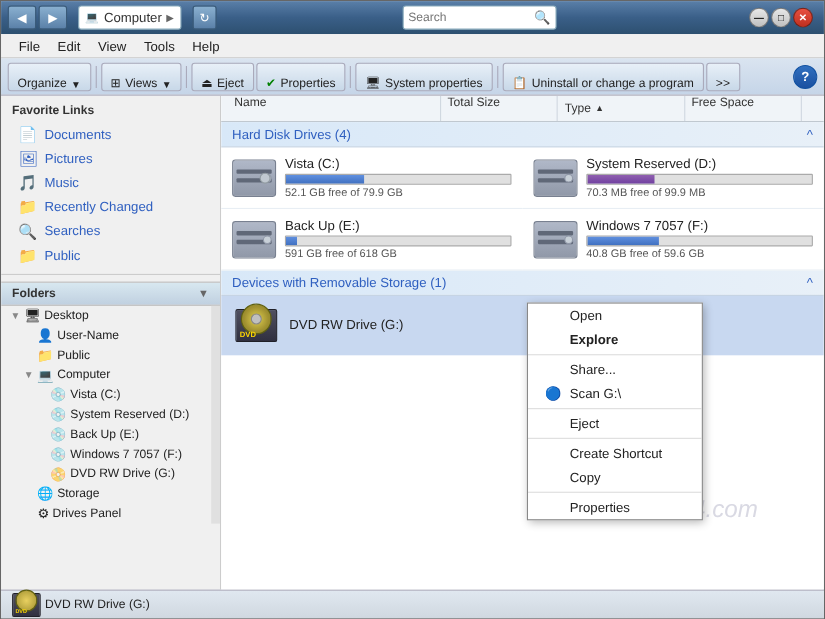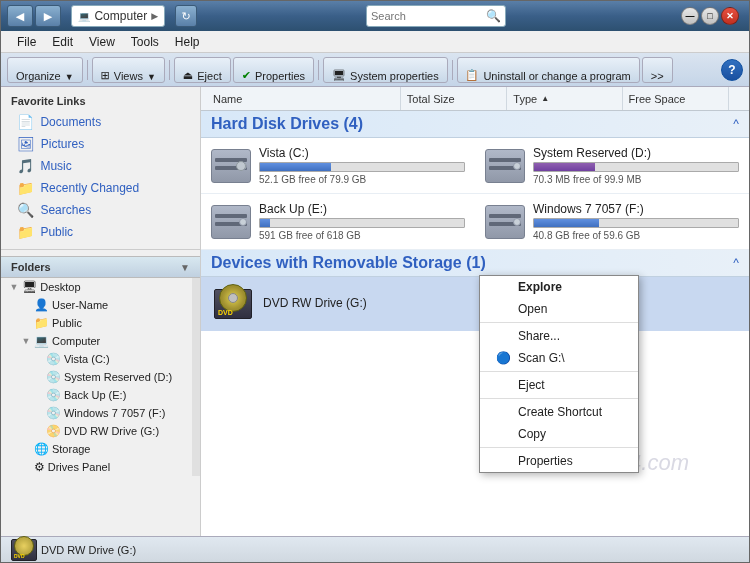--- a/index.html
+++ b/index.html
@@ -56,32 +56,32 @@
     .folder-tree-scroll { display: flex; }
     .folder-tree-content { flex: 1; }
     
     
     .status-bar { height: 26px; background: linear-gradient(to bottom, #e0e8f0, #d0d8e0); border-top: 1px solid #aab; display: flex; align-items: center; padding: 0 10px; gap: 10px; flex-shrink: 0; }
     .status-text { font-size: 11px; color: #222; }
     
     
     .content-area { flex: 1; background: white; display: flex; flex-direction: column; overflow: hidden; position: relative; }
     .col-headers { display: flex; align-items: center; background: #f0f4f8; border-bottom: 1px solid #c0c8d0; height: 24px; padding: 0 6px; flex-shrink: 0; }
-    .col-header { font-size: 11px; color: #333; cursor: pointer; padding: 0 6px; height: 100%; display: flex; align-items: center; border-right: 1px solid #d0d8e0; }
+    .col-header { font-size: 11px; color: #333; cursor: pointer; padding: 0 6px; height: 100%; display: flex; align-items: flex-start; border-right: 1px solid #d0d8e0; }
     .col-name { width: 220px; }
     .col-type { width: 130px; display: flex; align-items: center; gap: 4px; }
     .col-size { width: 120px; }
     .col-free { width: 120px; }
     .col-spacer { flex: 1; }
     .col-scroll { width: 16px; }
     
     .content-scroll { flex: 1; overflow-y: auto; overflow-x: hidden; }
     
     .section-header { display: flex; align-items: center; justify-content: space-between; background: linear-gradient(to right, #d8e8f8, #e8f0f8); padding: 4px 10px; border-bottom: 1px solid #c0d0e0; cursor: pointer; }
-    .section-title { font-size: 16px; color: #3060c0; font-weight: bold; }
+    .section-title { font-size: 12px; color: #3060c0; font-weight: normal; }
     .section-chevron { font-size: 12px; color: #3060c0; cursor: pointer; }
     
     .drives-grid { display: grid; grid-template-columns: 1fr 1fr; gap: 0; }
     .drive-item { display: flex; align-items: center; gap: 8px; padding: 8px 10px; cursor: pointer; border-bottom: 1px solid #e8eef4; }
     .drive-img { width: 40px; height: 34px; display: flex; align-items: center; justify-content: center; flex-shrink: 0; }
     .drive-info { flex: 1; }
     .drive-name { font-size: 12px; color: #222; margin-bottom: 2px; }
     .drive-bar-container { width: 100%; height: 10px; background: #e0e0e0; border: 1px solid #aaa; border-radius: 1px; overflow: hidden; margin-bottom: 2px; }
     .drive-bar { height: 100%; }
     .drive-bar.blue { background: linear-gradient(to bottom, #6090e0, #4070c0); }
@@ -407,27 +407,27 @@
           </div>
           <div class="drive-info">
             <div class="drive-name">DVD RW Drive (G:)</div>
           </div>
         </div>
 
         <div style="position:absolute; bottom:60px; right:60px; font-size:22px; color:rgba(180,180,200,0.5); font-style:italic; pointer-events:none;">Vistax64.com</div>
       </div>
 
       <div class="context-menu">
+        <div class="ctx-item">
+          <span class="ctx-icon"></span>
+          <span>Open</span>
+        </div>
         <div class="ctx-item bold">
           <span class="ctx-icon"></span>
           <span>Explore</span>
-        </div>
-        <div class="ctx-item">
-          <span class="ctx-icon"></span>
-          <span>Open</span>
         </div>
         <div class="ctx-sep"></div>
         <div class="ctx-item">
           <span class="ctx-icon"></span>
           <span>Share...</span>
         </div>
         <div class="ctx-item">
           <span class="ctx-icon">🔵</span>
           <span>Scan G:\</span>
         </div>

